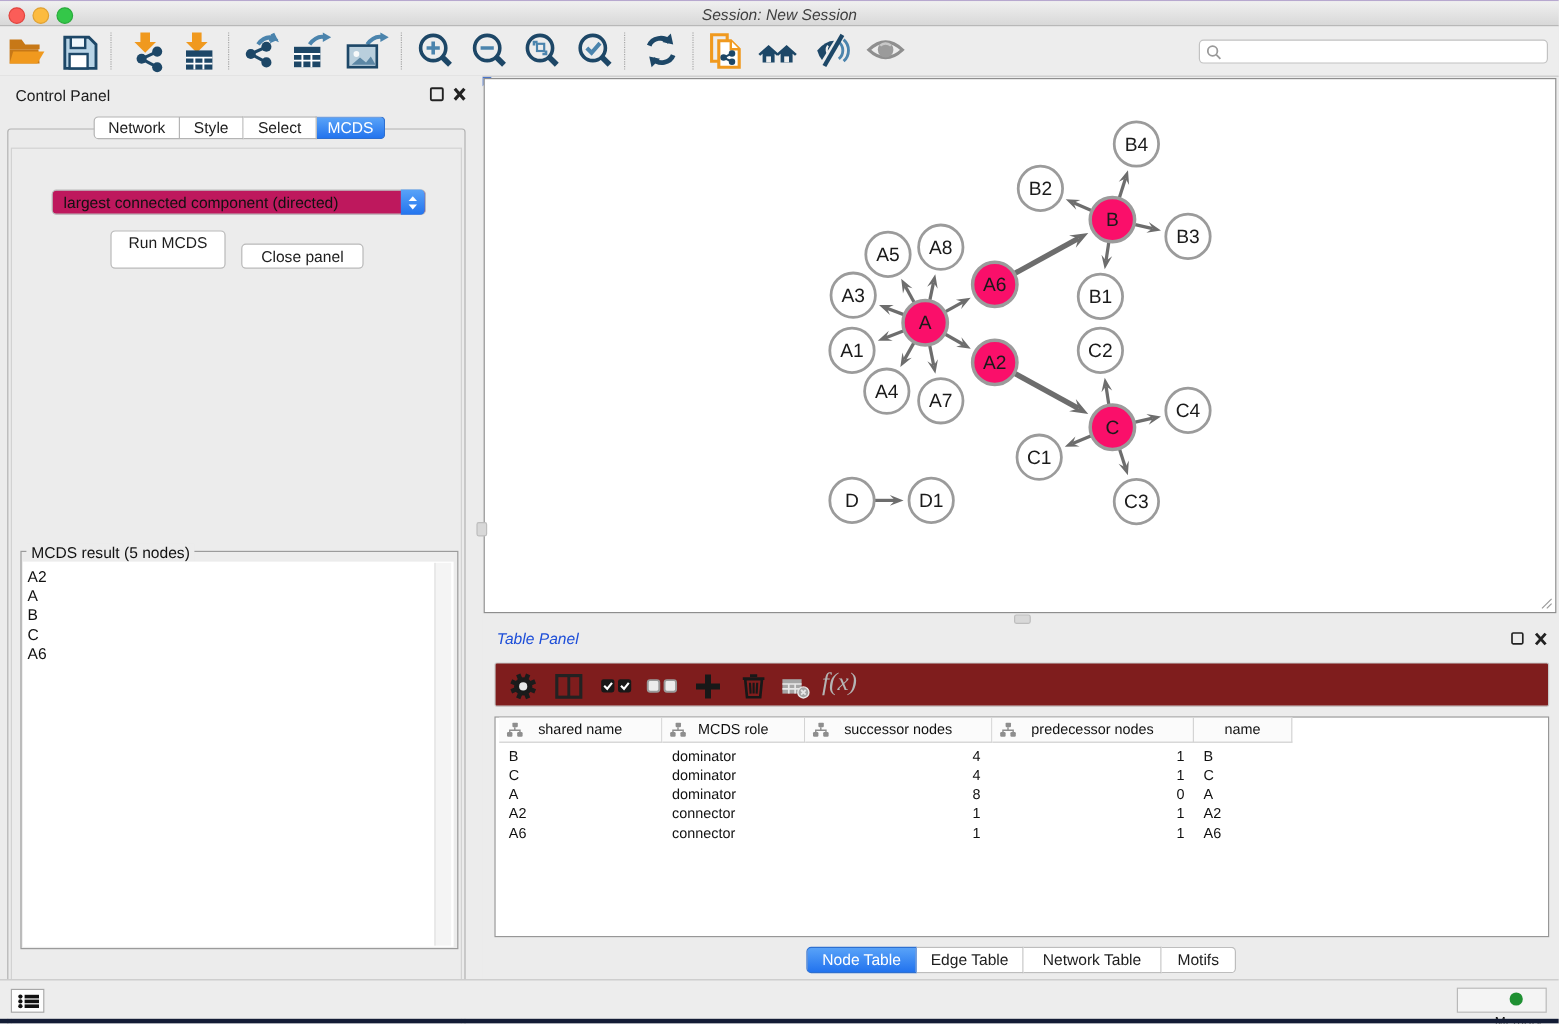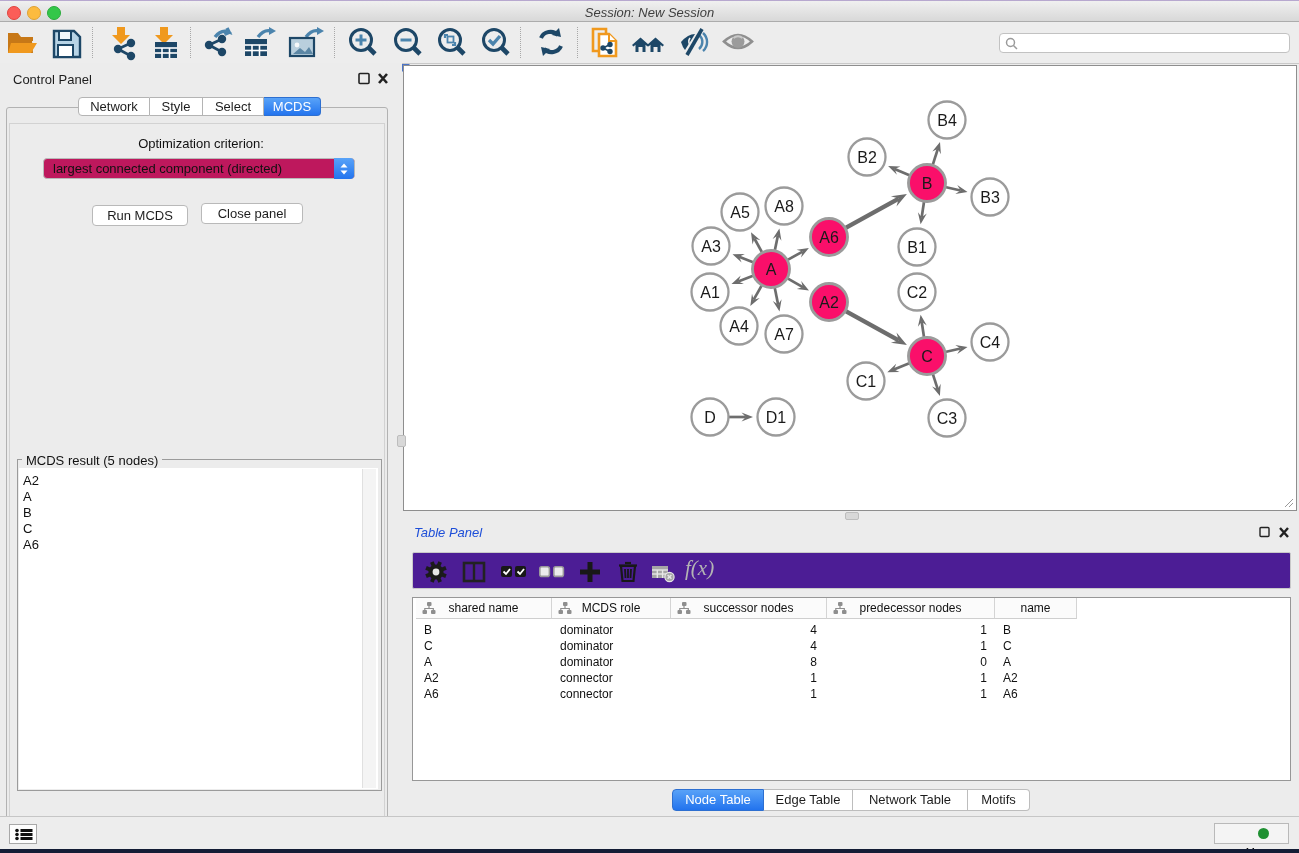--- a/index.html
+++ b/index.html
@@ -49,21 +49,21 @@
   
   #rightwrap{left:402px;top:63px;width:897px;height:454px;}
   #netwin{left:1px;top:2px;width:894px;height:446px;border:1px solid #8e8e8e;
      background:#fff;box-sizing:border-box;}
   #net-titlebar{left:0;top:0;width:100%;height:19px;
      background:linear-gradient(#f4f4f4,#d7d7d7);border-bottom:1px solid #b0b0b0;position:absolute;}
   #net-title{width:100%;text-align:center;top:3px;font-size:13px;color:#2e2e2e;}
   
   #tpanel{left:402px;top:517px;width:897px;height:299px;background:#ececec;}
   #tp-title{left:12px;top:8px;font-size:13px;color:#1d4ed8;font-style:italic;}
-  #tp-toolbar{left:10px;top:35px;width:879px;height:37px;background:#4c1d95;
+  #tp-toolbar{left:10px;top:35px;width:879px;height:37px;background:#7f1d1d;
      border:1px solid #c9c9c9;box-sizing:border-box;border-radius:2px;}
   #tp-table{left:10px;top:80px;width:879px;height:184px;background:#fff;
      border:1px solid #979797;box-sizing:border-box;}
   .th{position:absolute;top:0;height:21px;background:#fbfbfb;
      border-right:1px solid #d4d4d4;border-bottom:1px solid #cfcfcf;box-sizing:border-box;
      font-size:12px;color:#111;text-align:center;line-height:21px;}
   .td{position:absolute;font-size:12px;color:#111;height:16px;line-height:16px;}
   .tabstrip-tab{position:absolute;height:22px;box-sizing:border-box;background:#fff;
      border:1px solid #bdbdbd;font-size:13px;text-align:center;color:#1d1d1d;line-height:20px;}
   .tabstrip-tab.sel{background:linear-gradient(#58a2f8,#2273ee);color:#fff;border-color:#2d6fd0;}
@@ -221,31 +221,30 @@
   <svg class="abs" style="left:358px;top:9px" width="32" height="14">
       <rect x="1" y="1.5" width="10" height="10" fill="none" stroke="#222" stroke-width="1.6" rx="1"></rect>
       <path d="M21 2 l8 9 M29 2 l-8 9" stroke="#222" stroke-width="2.6"></path>
     </svg>
   <div class="abs" id="cp-box"></div>
   <div class="abs" id="cp-inner"></div>
   <div class="seg" style="left:78px;top:34px;width:72px;border-radius:4px 0 0 4px;">Network</div>
   <div class="seg" style="left:150px;top:34px;width:53px;border-left:0;">Style</div>
   <div class="seg" style="left:203px;top:34px;width:61px;border-left:0;">Select</div>
   <div class="seg sel" style="left:264px;top:34px;width:57px;border-left:0;border-radius:0 4px 4px 0;">MCDS</div>
-  <div class="abs" style="left:0;top:73px;width:402px;text-align:center;font-size:13px;color:#111;">Optimization criterion:</div>
   <div class="abs" id="combo">
       <span style="position:absolute;left:9px;top:2px;font-size:13px;color:#111;">largest connected component (directed)</span>
     <div id="combo-btn">
         <svg class="abs" style="left:5px;top:4px" width="10" height="14">
           <path d="M1.5 5.5 l3.5 -4 3.5 4z" fill="#fff"></path>
           <path d="M1.5 8.5 l3.5 4 3.5 -4z" fill="#fff"></path>
         </svg>
       </div>
   </div>
-  <div class="btn" style="left:92px;top:142px;width:96px;height:21px;line-height:19px;">Run MCDS</div>
+  <div class="btn" style="left:92px;top:129px;width:96px;height:32px;line-height:19px;">Run MCDS</div>
   <div class="btn" style="left:201px;top:129px;width:102px;height:21px;line-height:19px;margin-top:11px;">Close panel</div>
   <div class="abs" id="fieldset"></div>
   <div class="abs" id="fieldset-legend">MCDS result (5 nodes)</div>
   <div class="abs" id="mcds-list">A2<br>A<br>B<br>C<br>A6<div id="mcds-scroll"></div></div>
 </div>
 
 <div class="abs" id="rightwrap">
   <svg class="abs" style="left:0;top:1px" width="8" height="8">
       <path d="M0 0 h8 l-8 8 z" fill="#4a74c9"></path>
     </svg>

